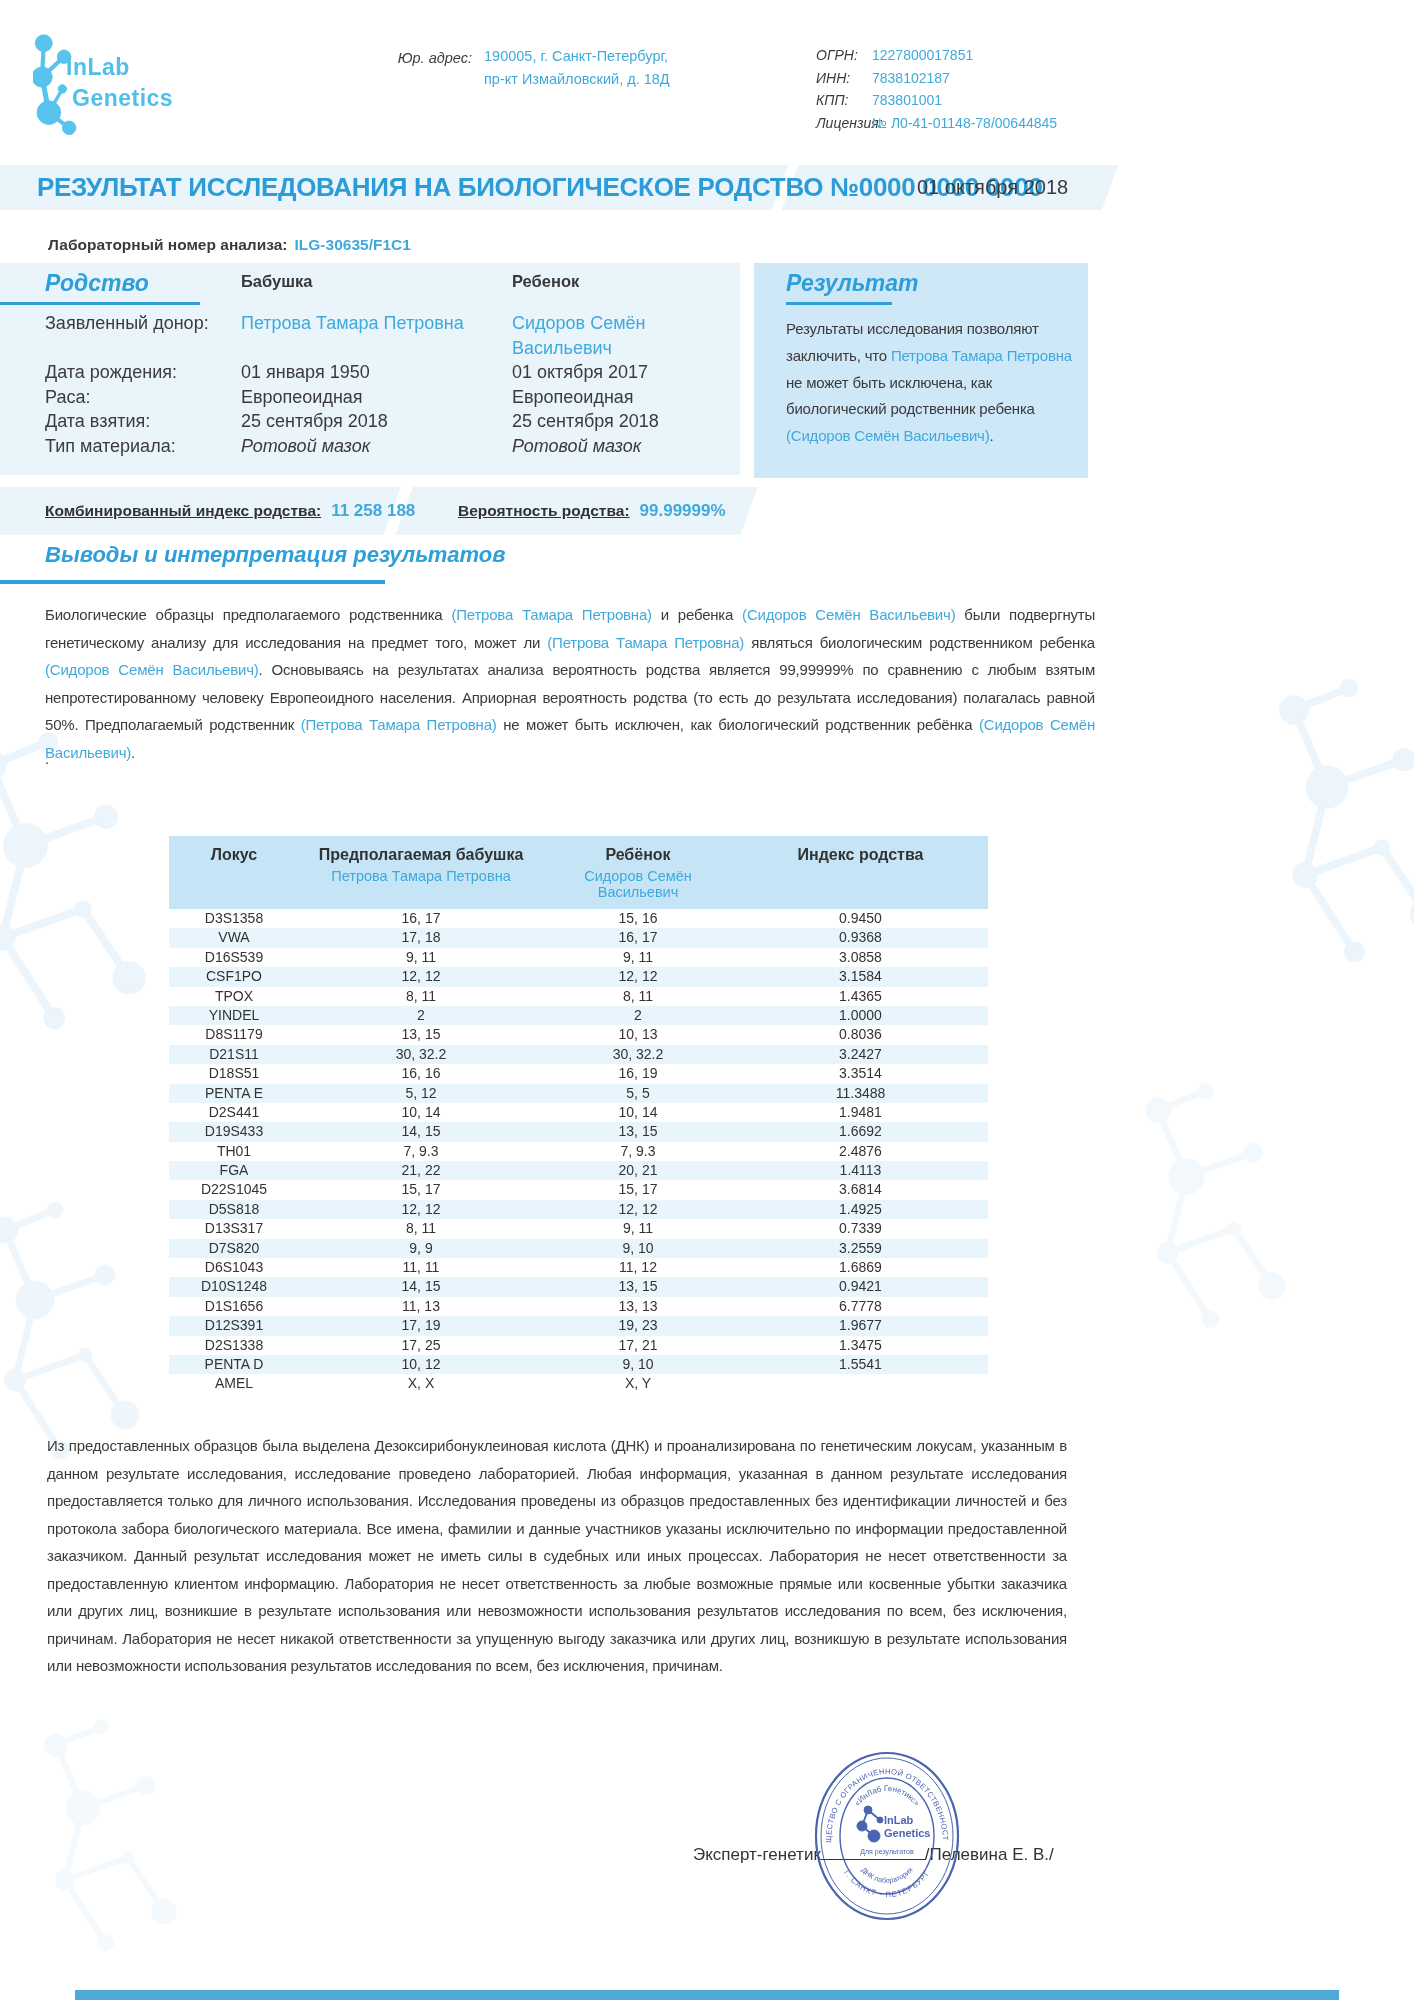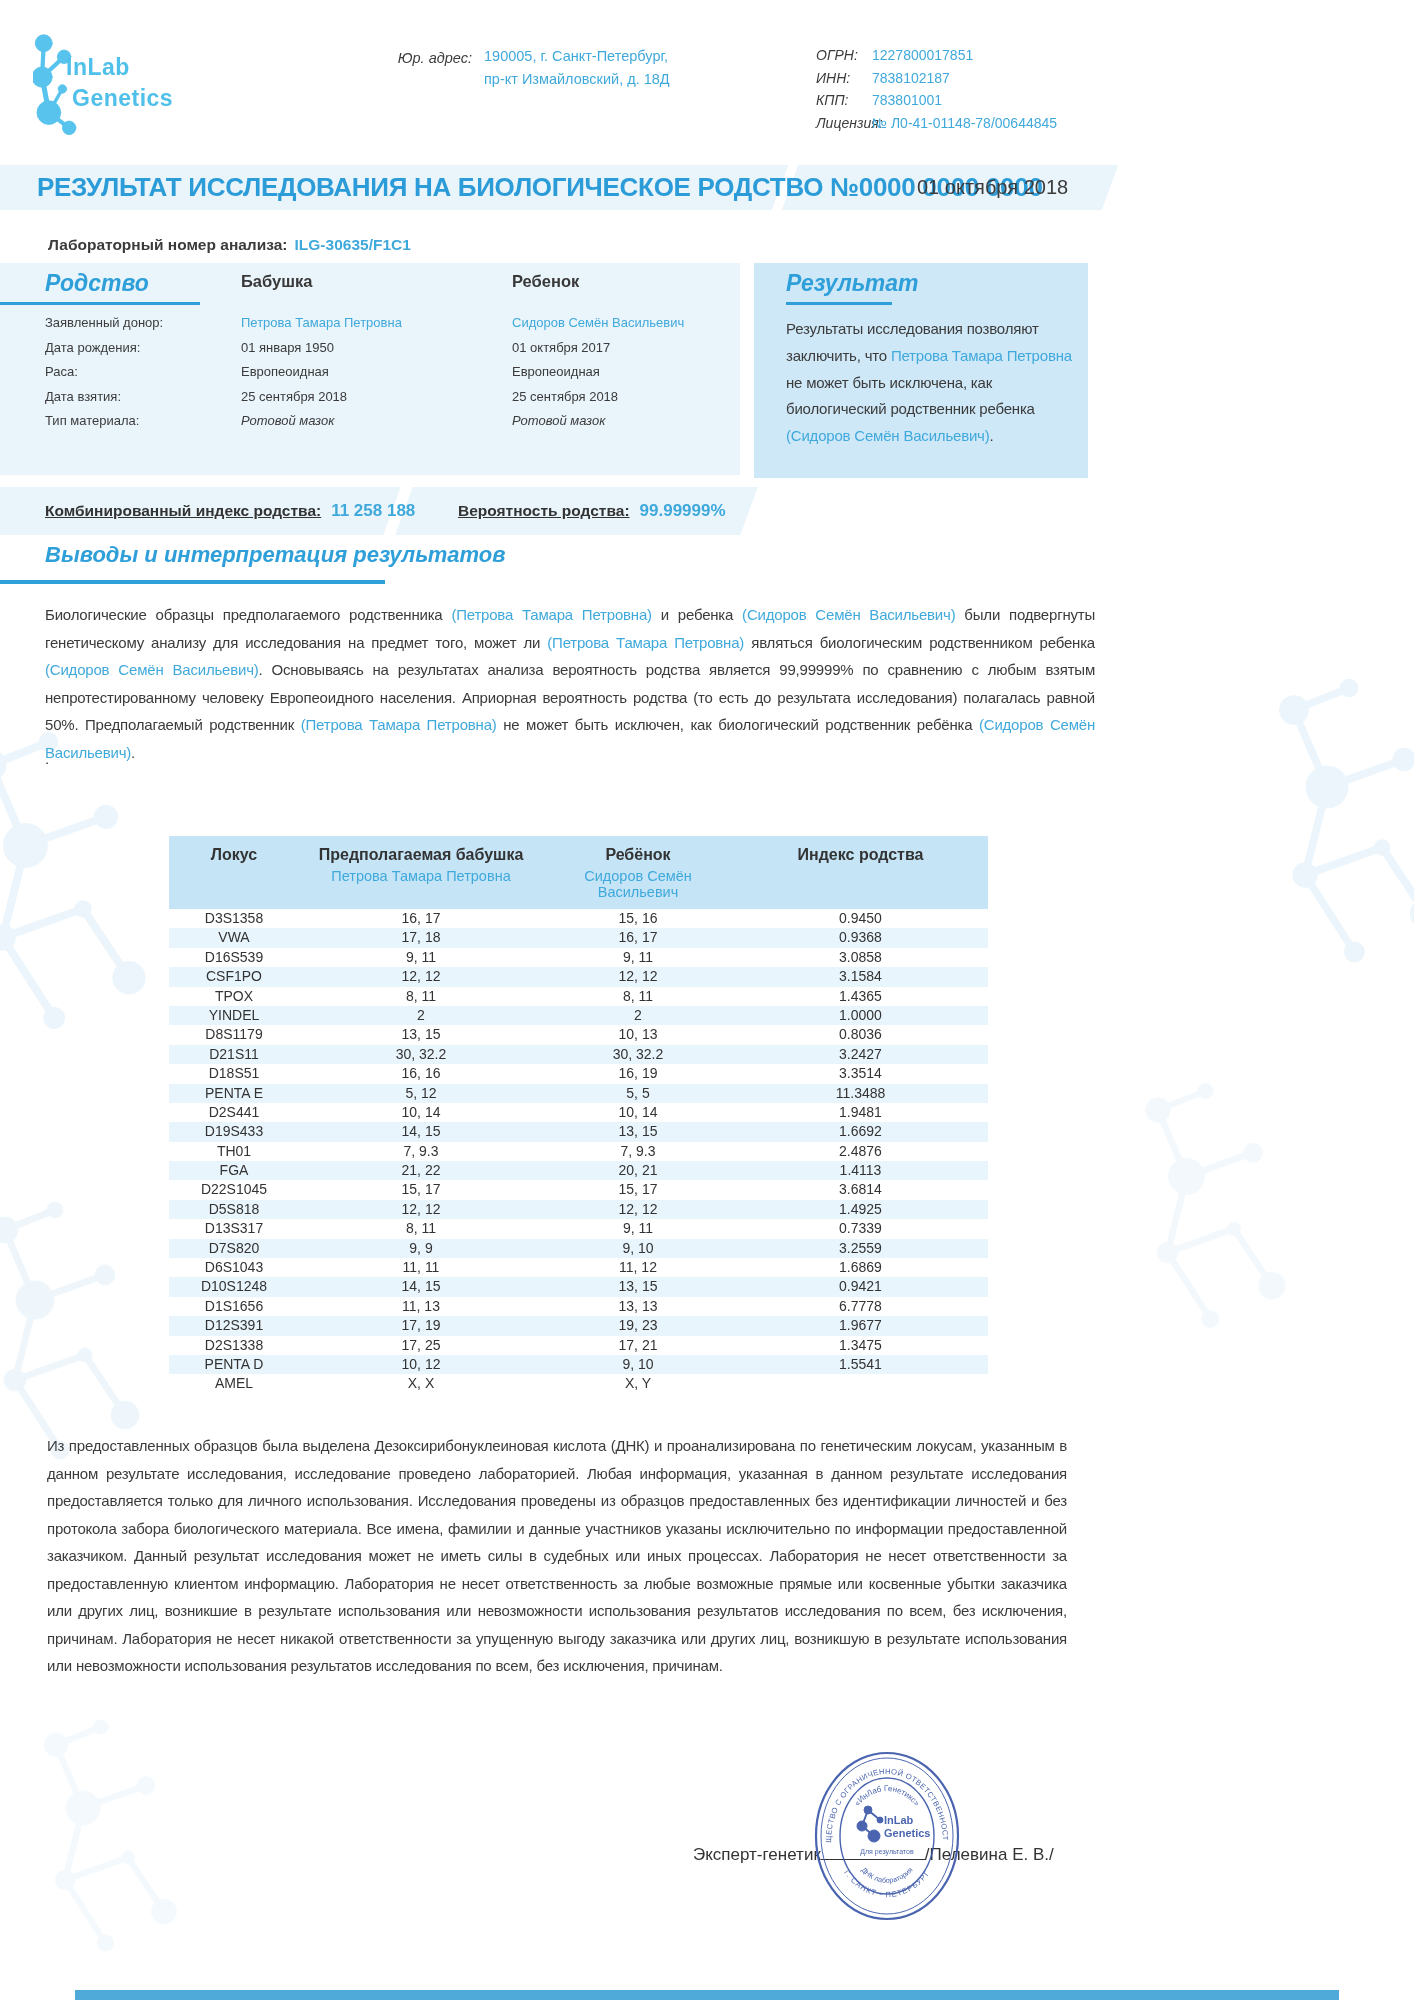--- a/index.html
+++ b/index.html
@@ -33,21 +33,21 @@
 
   .lab-row{position:absolute;left:48px;top:234px;font-size:15.5px;font-weight:bold;line-height:22px;white-space:nowrap;}
   .lab-row .accent{margin-left:7px;}
 
   
   .panel-left{position:absolute;left:0;top:263px;width:740px;height:212px;background:#e9f4fb;}
   .panel-right{position:absolute;left:754px;top:263px;width:334px;height:215px;background:#cfe8f8;}
   .section-heading{font-style:italic;font-weight:bold;font-size:23px;color:#2e9fd9;white-space:nowrap;}
   .heading-rule{position:absolute;background:#2e9fd9;}
 
-  .info-grid{position:absolute;left:45px;top:311px;width:680px;font-size:13px;}
+  .info-grid{position:absolute;left:45px;top:311px;width:680px;font-size:18px;}
   .info-row{display:flex;line-height:24.5px;}
   .info-label{width:196px;flex:0 0 196px;color:#3c3c3c;}
   .info-c1{width:271px;flex:0 0 271px;}
   .info-c2{flex:1;}
   .col-head{position:absolute;top:272px;font-size:16.5px;font-weight:bold;color:#383838;}
 
   .result-text{position:absolute;left:786px;top:316px;width:292px;font-size:15px;line-height:26.8px;color:#3b3b3b;letter-spacing:-.2px;}
 
   .band-label{font-weight:bold;font-size:15.5px;color:#333;text-decoration:underline;}
   .band-value{font-weight:bold;font-size:17px;color:#3fa9dc;margin-left:10px;}

